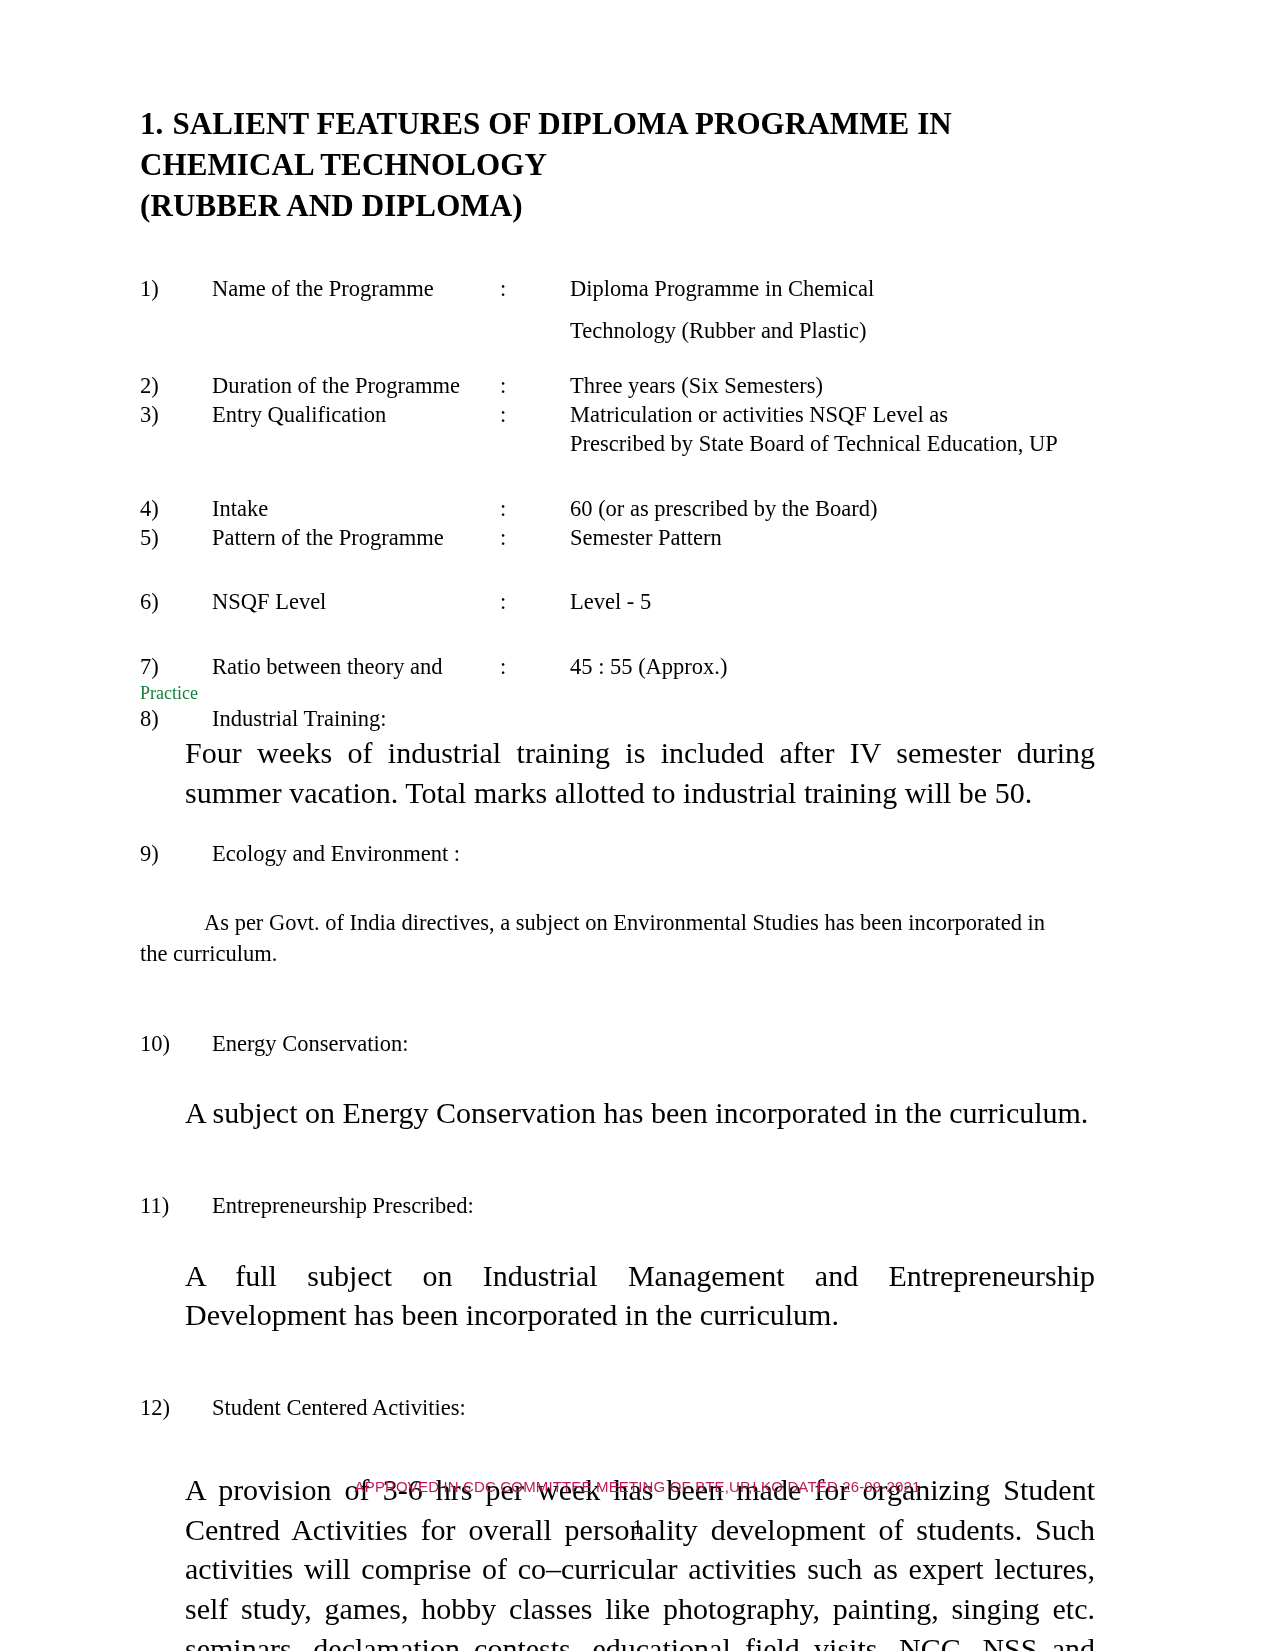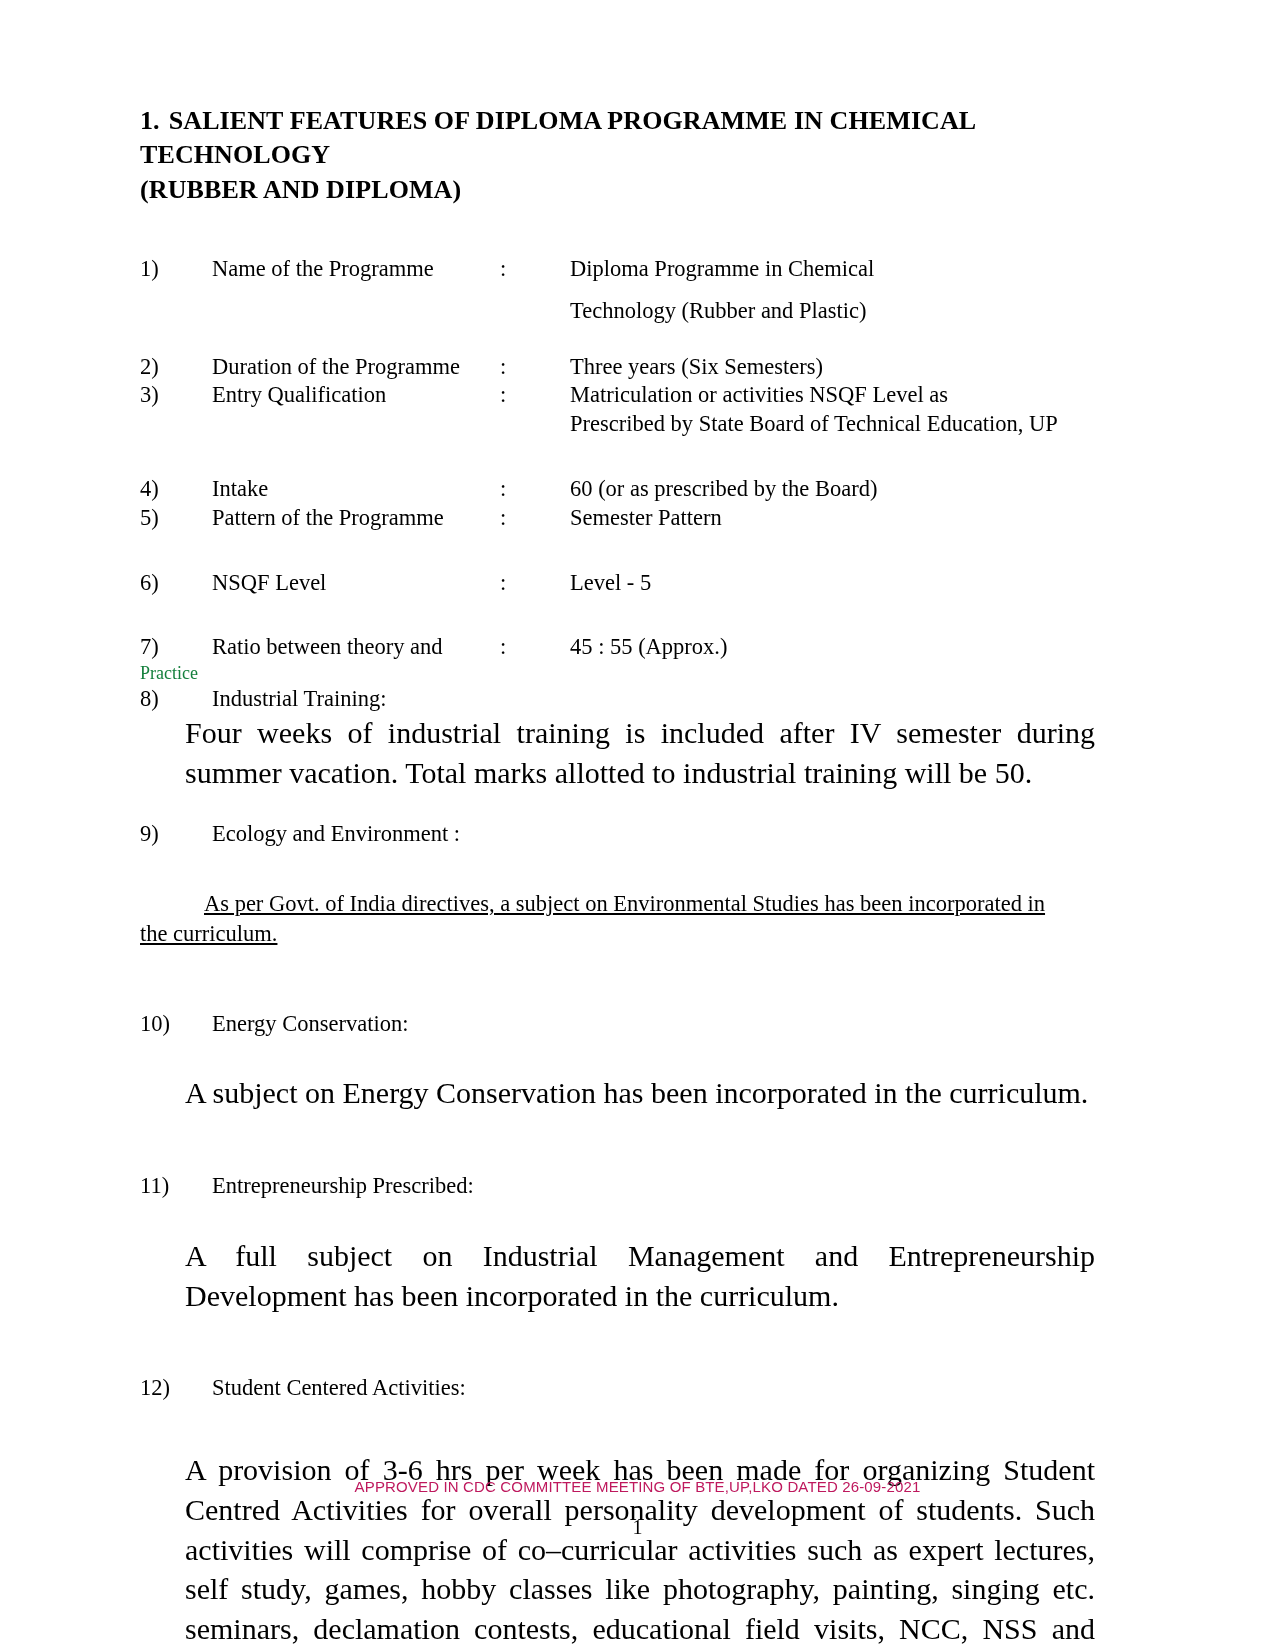--- a/index.html
+++ b/index.html
@@ -28,21 +28,21 @@
   .content {
     position: absolute;
     left: 140px;
     top: 104px;
     width: 955px;
   }
 
   
   .doc-title {
     font-weight: bold;
-    font-size: 26px;
+    font-size: 31px;
     line-height: 1.32;
     letter-spacing: 0.1px;
     margin: 0 0 0 0;
     text-align: left;
   }
   .doc-title .num { margin-right: 9px; }
 
   
   .spec-block { margin-top: 48px; }
 
@@ -107,21 +107,20 @@
     font-size: 30px;
     line-height: 1.32;
     text-align: justify;
   }
   .indent-para.nojust { text-align: left; }
 
   .hang-para {
     font-size: 22.5px;
     line-height: 1.34;
     text-align: left;
-    text-decoration: underline;
   }
   .hang-para .firstindent { padding-left: 64px; }
 
   
   .footer {
     position: absolute;
     left: 0;
     top: 1478px;
     width: 1275px;
     text-align: center;

